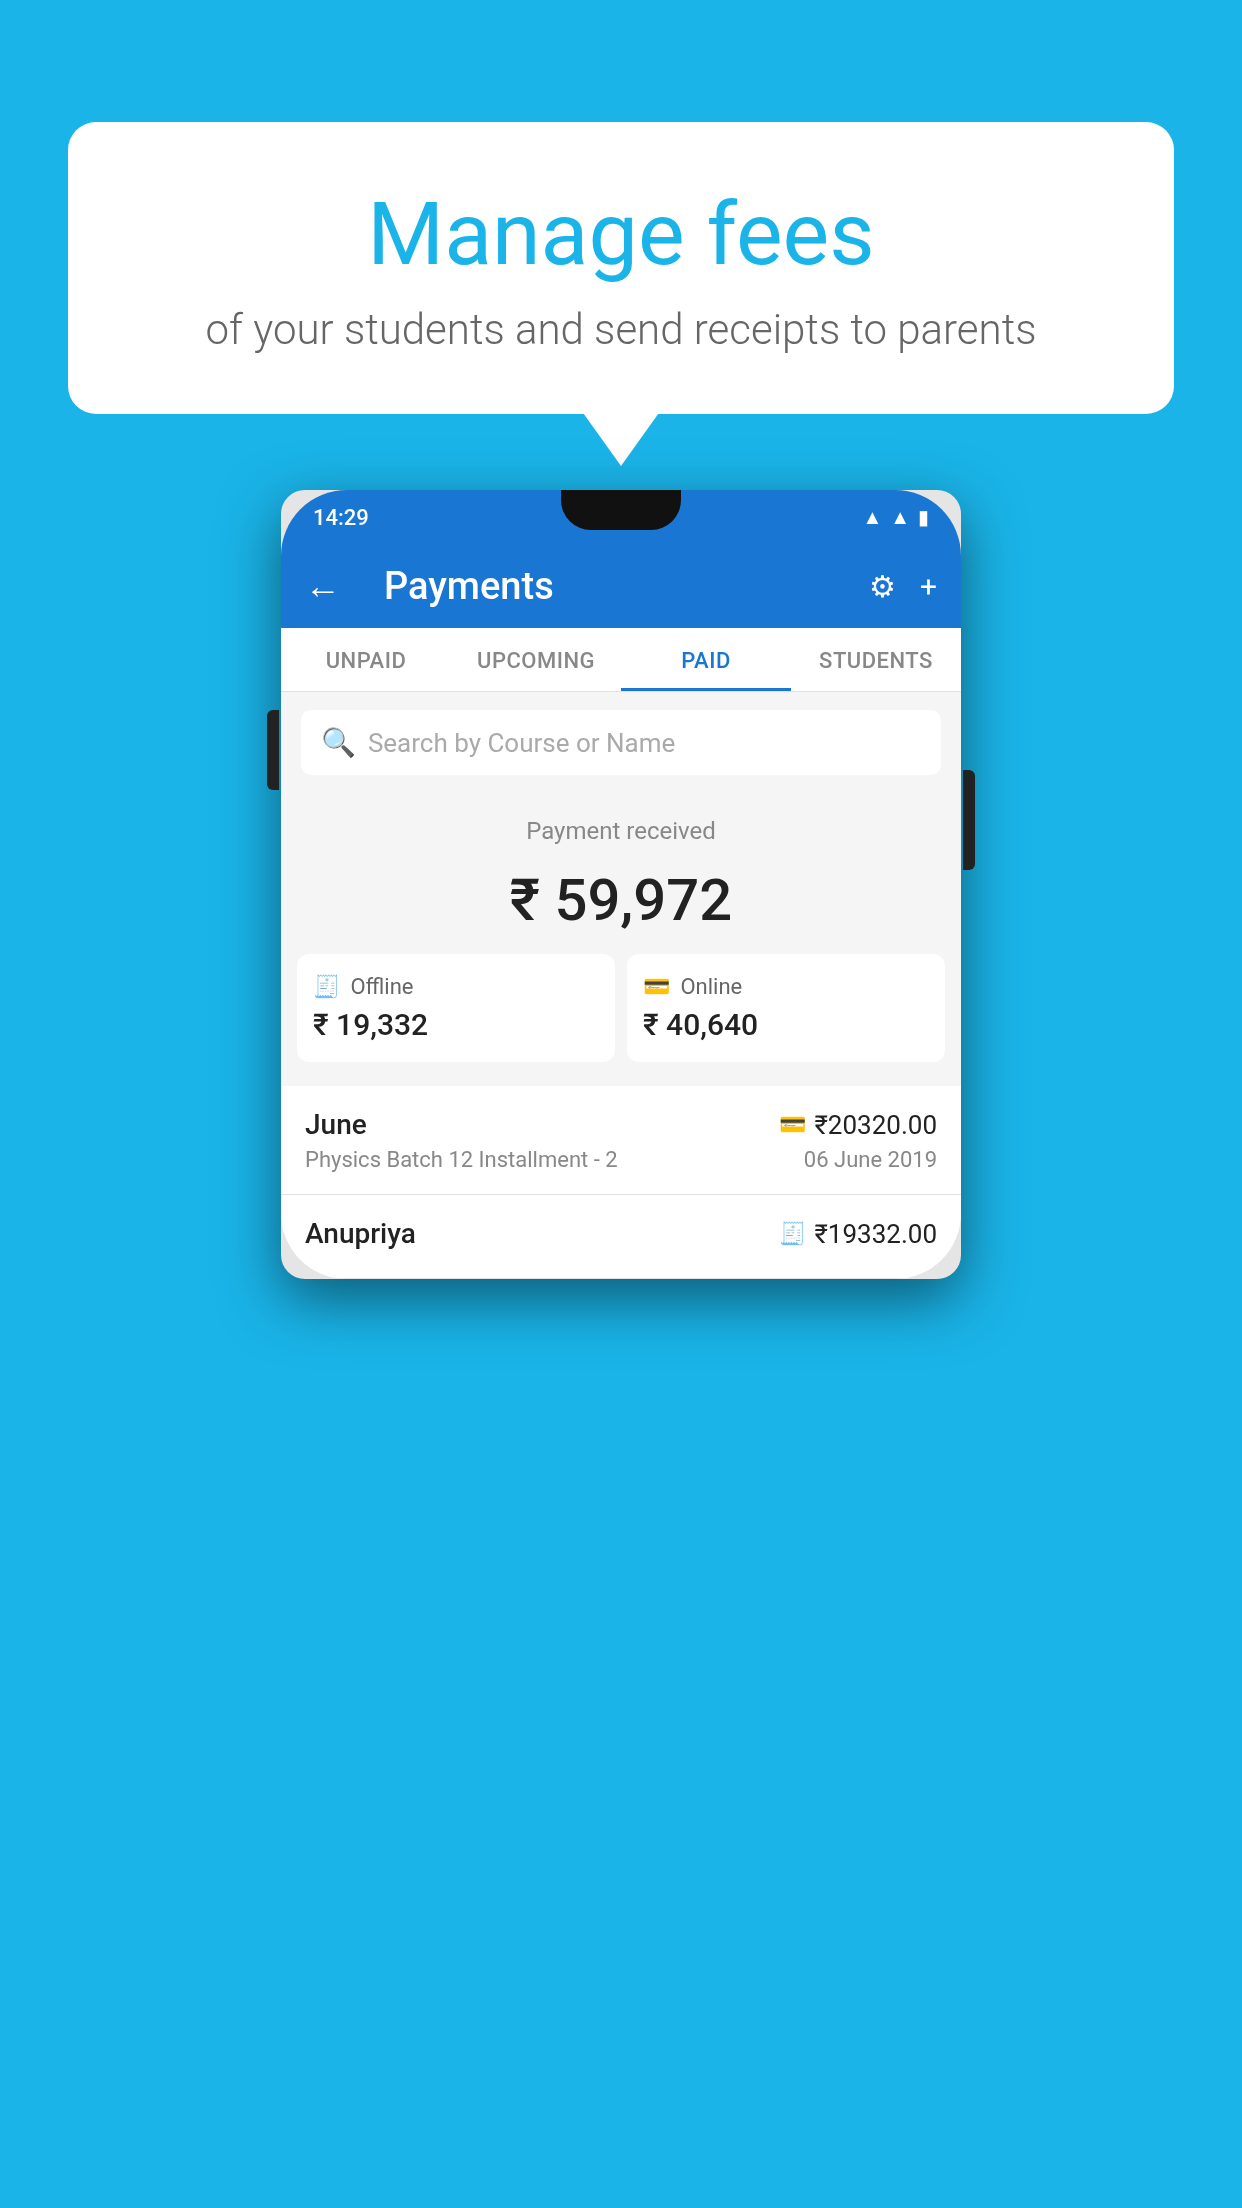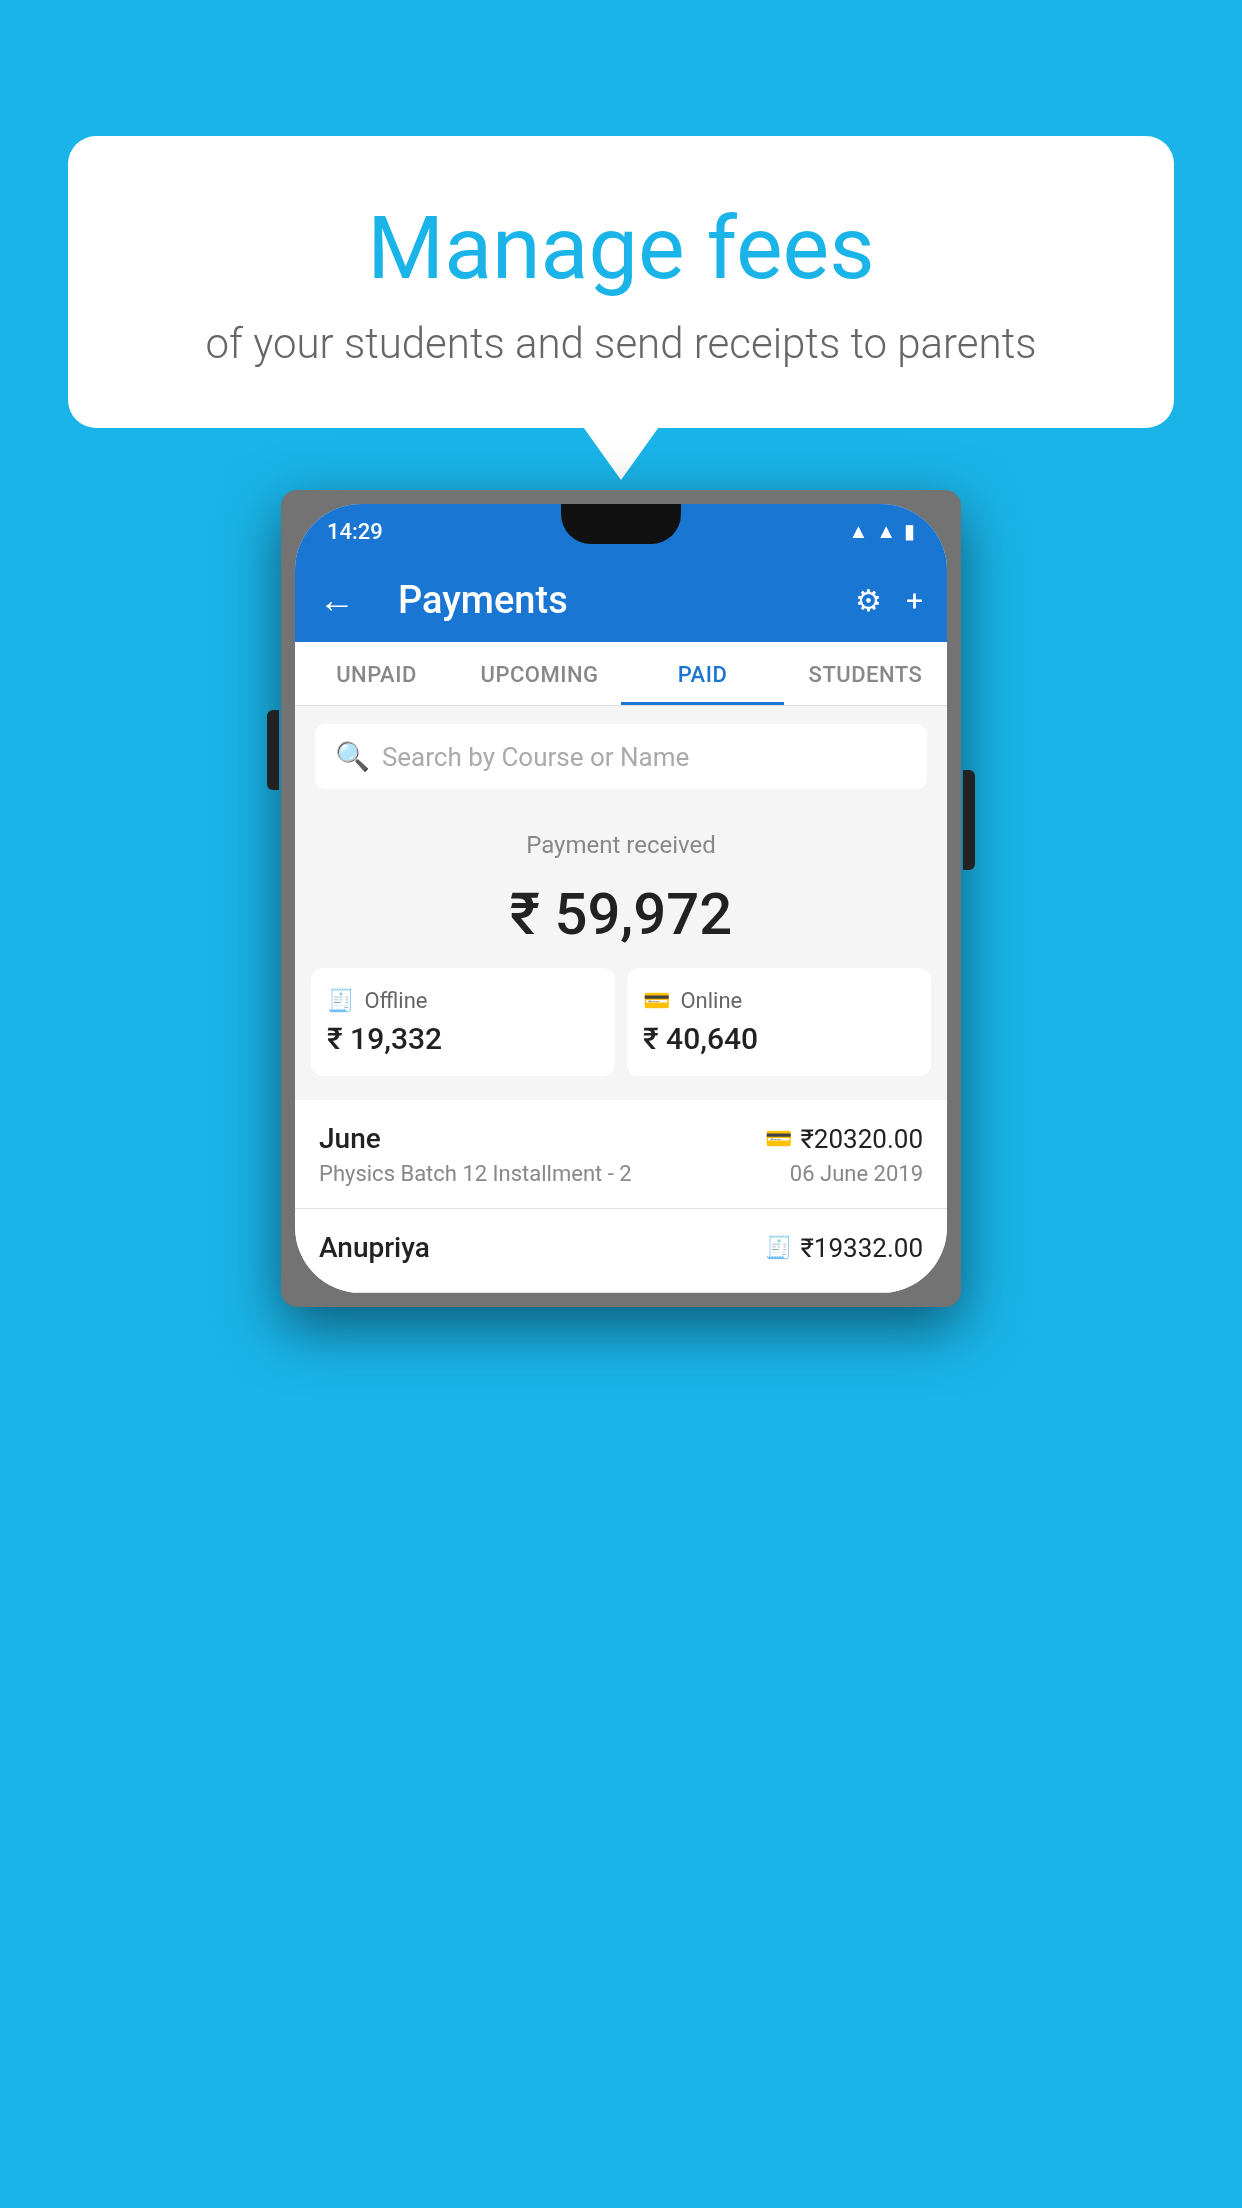--- a/index.html
+++ b/index.html
@@ -9,21 +9,21 @@
       height: 2208px;
       background-color: #1ab4e8;
       font-family: 'Roboto', Arial, sans-serif;
       overflow: hidden;
       position: relative;
     }
 
     
     .speech-bubble-container {
       position: absolute;
-      top: 136px;
+      top: 122px;
       left: 68px;
       right: 68px;
       border-radius: 20px;
     }
 
     .speech-bubble {
       background: white;
       border-radius: 28px;
       padding: 60px 80px;
       text-align: center;
@@ -59,23 +59,22 @@
     
     .phone-container {
       position: absolute;
       top: 490px;
       left: 50%;
       transform: translateX(-50%);
       width: 680px;
     }
 
     .phone-outer {
-      background: #737373;
-      border-radius: 16px;
-      padding: 14px;
+      background: #e5e5e5;
+      border-radius: 24px;
       box-shadow: 0 20px 60px rgba(0,0,0,0.5);
       position: relative;
     }
 
     
     .phone-outer::before {
       content: '';
       position: absolute;
       left: -14px;
       top: 220px;

